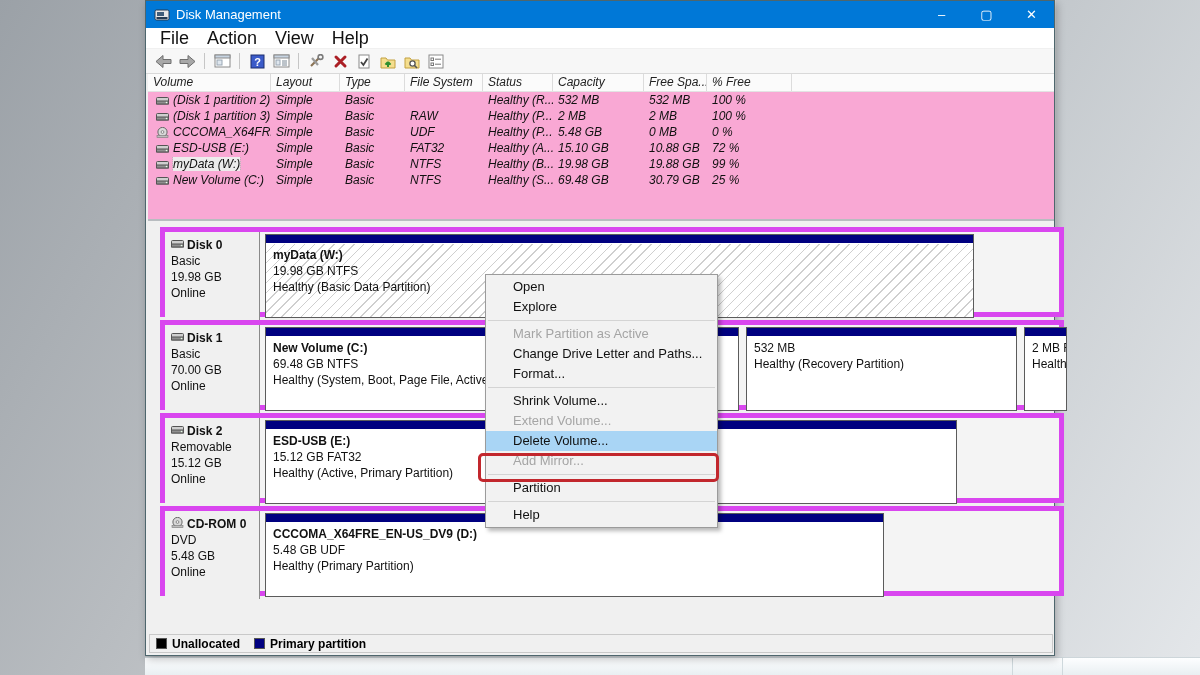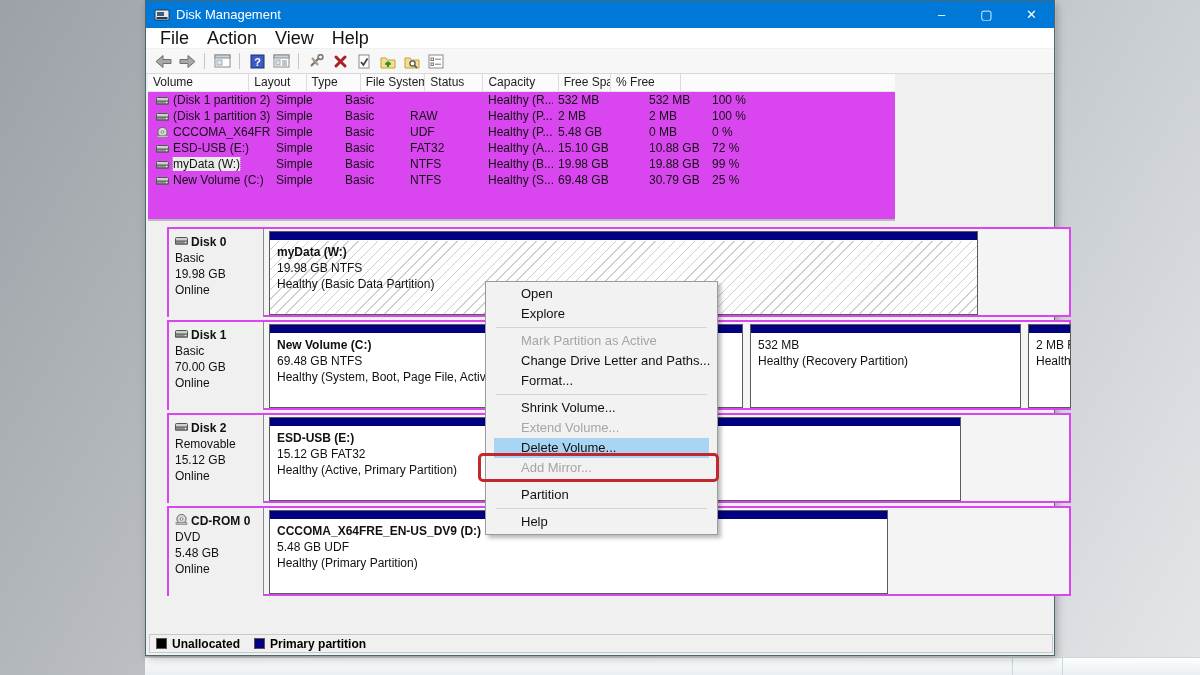--- a/index.html
+++ b/index.html
@@ -27,53 +27,53 @@
              display:flex; align-items:center; border-bottom:1px solid #f0f0f0; }
   .menubar-item { padding:0 9px; font-size:18px; color:#111; height:21px; line-height:21px; }
   .menubar-item:first-child { margin-left:5px; }
 
   #toolbar { position:absolute; left:0; top:48px; width:100%; height:25px; background:#f7f7f7;
              border-bottom:1px solid #d9d9d9; display:flex; align-items:center; gap:6px; padding-left:8px; }
   .tb-icon { width:18px; height:16px; display:inline-flex; align-items:center; justify-content:center; }
   .tb-sep { width:1px; height:16px; background:#c6c6c6; margin:0 2px; }
 
   
-  #list-pane { position:absolute; left:2px; top:73px; width:747px; height:147px; background:#d946ef;
-               border-bottom:2px solid #b8bcc0; overflow:hidden; }
+  #list-pane { position:absolute; left:2px; top:73px; width:906px; height:147px; background:#f9a8d4;
+               border-bottom:2px solid #b8bcc0; overflow:hidden;font-style:italic; }
   #list-header { display:flex; height:18px; background:#fbfbfb; border-bottom:1px solid #e3e3e3; }
   .hdr-cell { font-size:12px; color:#222; padding:1px 0 0 5px; border-right:1px solid #dcdcdc;
               white-space:nowrap; overflow:hidden; }
   .list-row { display:flex; height:16px; align-items:center; }
   .cell { font-size:12px; color:#111; padding-left:5px; white-space:nowrap; overflow:hidden; }
   .vol-cell { display:flex; align-items:center; gap:4px; }
   .vol-cell .txt.focused { background:#ececec; outline:1px dotted #bbb; }
   .row-icon { display:inline-flex; flex:none; margin-left:3px; }
 
   
   #graph-pane { position:absolute; left:2px; top:222px; width:906px; height:408px; background:#f0f0f0; }
-  .disk-row { position:absolute; left:19px; width:904px; height:90px; border:2px solid #d946ef; background:#f4f4f4; }
+  .disk-row { position:absolute; left:12px; width:904px; height:90px; border:5px solid #d946ef; background:#f4f4f4; }
   .disk-label { position:absolute; left:0; top:0; width:95px; height:88px; background:#f0f0f0;
                 border-right:1px solid #8a8a8a; padding:5px 4px 0 6px; font-size:12px; line-height:16px; color:#111; }
   .disk-label .dname { font-weight:bold; display:flex; align-items:center; gap:3px; white-space:nowrap; }
   .partition { position:absolute; top:2px; height:84px; border:1px solid #5b5b5b; background:#fff;
                display:flex; flex-direction:column; overflow:hidden; }
   .pstripe { height:9px; flex:none; border-bottom:1px solid #fff; }
   .pbody { flex:1; background:#ffffff; padding:3px 0 0 7px; font-size:12px; line-height:16px; color:#111; overflow:hidden; }
   .pbody div { white-space:nowrap; }
   .pbody .ptitle { font-weight:bold; }
   .pbody.hatched { background:repeating-linear-gradient(135deg,#ffffff 0 6px,#cfcfcf 6px 7px); }
 
   #legend-bar { position:absolute; left:3px; top:633px; width:904px; height:19px; background:#f0f0f0;
                 border:1px solid #c9c9c9; display:flex; align-items:center; gap:14px; padding-left:6px; }
   .legend-item { display:flex; align-items:center; gap:5px; font-size:12px; font-weight:bold; color:#000; }
   .legend-swatch { width:11px; height:11px; display:inline-block; border:1px solid #555; }
 
   
-  #context-menu { position:absolute; left:485px; top:281px; width:233px; background:#f2f2f2;
-                  border:1px solid #9b9b9b; box-shadow:3px 3px 4px rgba(0,0,0,.28); padding:2px 8px; z-index:50; }
+  #context-menu { position:absolute; left:485px; top:274px; width:233px; background:#f2f2f2;
+                  border:1px solid #9b9b9b; box-shadow:3px 3px 4px rgba(0,0,0,.28); padding:2px 0; z-index:50; }
   .menu-item { height:20px; line-height:20px; font-size:13px; padding-left:27px; color:#111; white-space:nowrap; }
   .menu-item.dis { color:#a5a5a5; }
   .menu-item.hl { background:#a9d5f5; }
   .menu-sep { height:1px; background:#d4d4d4; margin:3px 2px; }
   #annotation-rect { position:absolute; left:478px; top:453px; width:241px; height:29px;
                      border:3px solid #c2272d; border-radius:5px; z-index:60; pointer-events:none; }
 </style>
 </head>
 <body>
 

